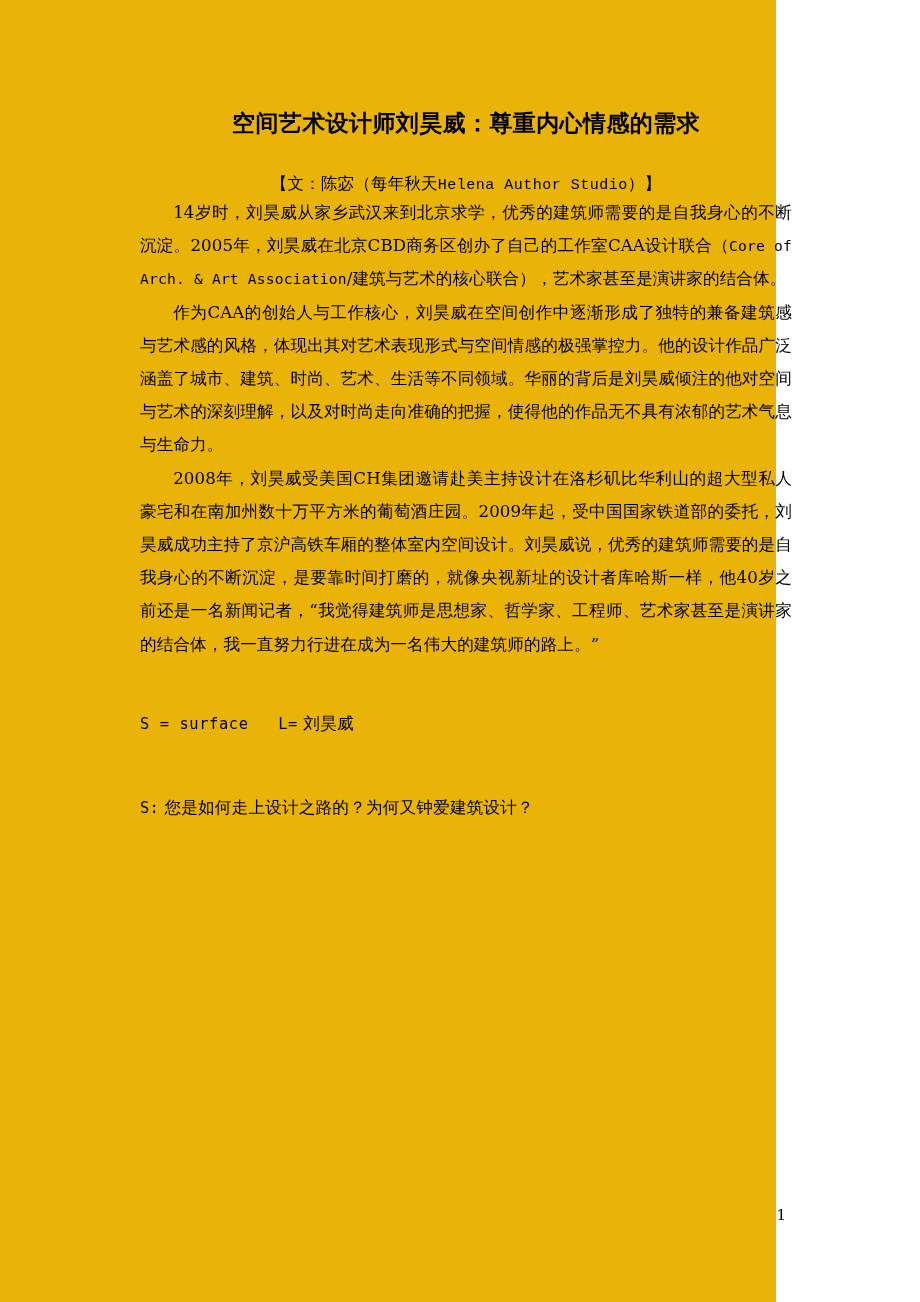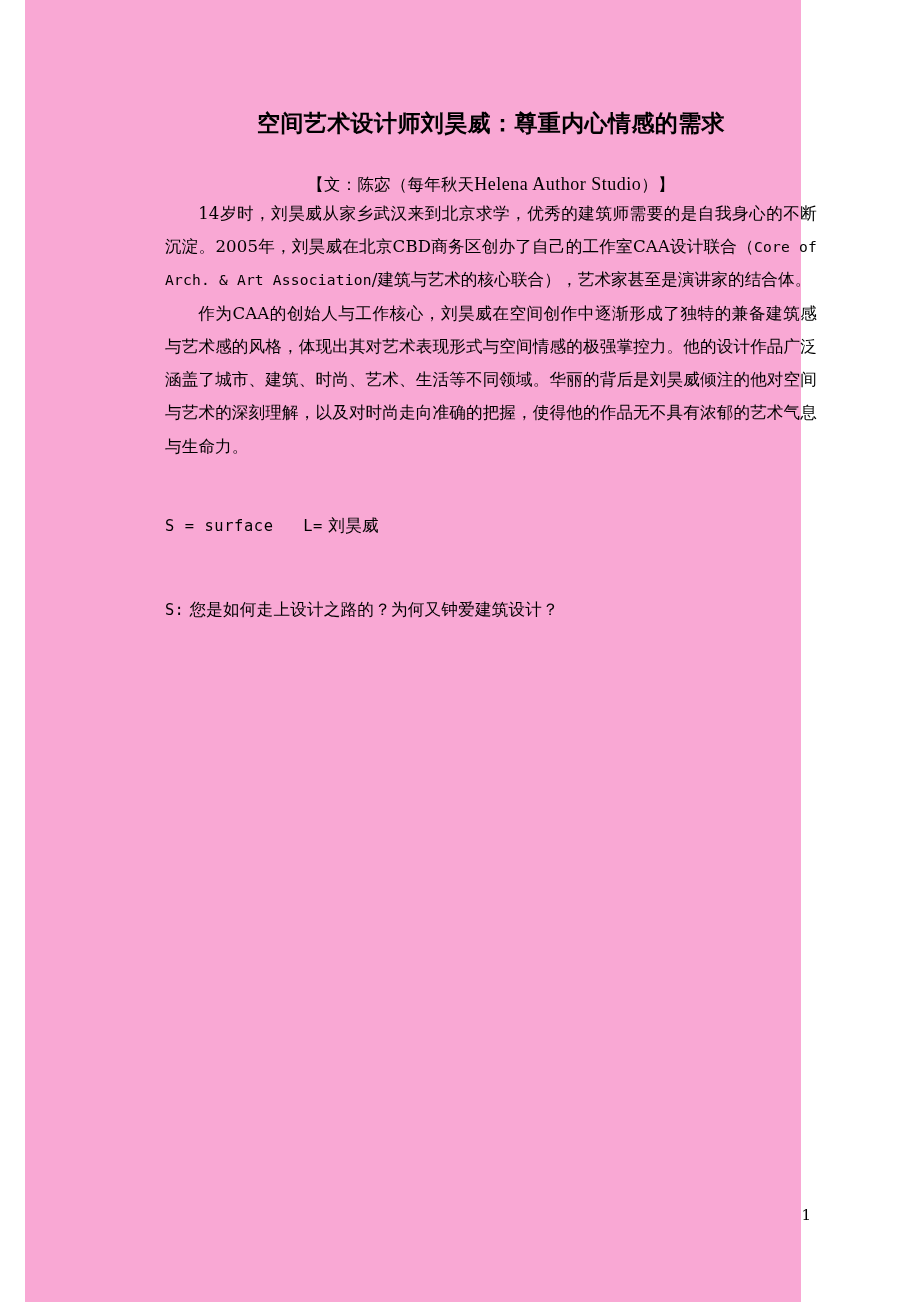--- a/index.html
+++ b/index.html
@@ -17,22 +17,21 @@
     color: #000000;
     -webkit-font-smoothing: antialiased;
   }
 
   .page {
     position: absolute;
     left: 0;
     top: 0;
     width: 776px;
     height: 1302px;
-    background: #f9a8d4;
-    margin-left: 25px;
+    background: #eab308;
   }
 
   .content {
     position: absolute;
     left: 140px;
     top: 0;
     width: 652px;
   }
 
   
@@ -52,22 +51,22 @@
     margin: 0;
     padding: 0;
     margin-top: 34px;
     font-size: 16.5px;
     text-align: center;
     letter-spacing: 0.2px;
     line-height: 1.4;
   }
 
   .byline .latin {
-    font-family: Liberation Serif, serif;
-    font-size: 18px;
+    font-family: Liberation Mono, monospace;
+    font-size: 15px;
     letter-spacing: 0.5px;
   }
 
   
   .body-p {
     margin: 0;
     padding: 0;
     font-size: 16.6px;
     line-height: 33.2px;
     text-align: justify;
@@ -165,20 +164,21 @@
       <span>【文：陈宓（每年秋天</span><span class="latin">Helena Author Studio</span><span>）】</span>
     </p>
 
 
     <p class="body-p">
       <span>14岁时，刘昊威从家乡武汉来到北京求学，优秀的建筑师需要的是自我身心的不断沉淀。2005年，刘昊威在北京CBD商务区创办了自己的工作室CAA设计联合（</span><span class="latin">Core of Arch. &amp; Art Association</span><span>/建筑与艺术的核心联合），艺术家甚至是演讲家的结合体。</span>
     </p>
 
     <p class="body-p">作为CAA的创始人与工作核心，刘昊威在空间创作中逐渐形成了独特的兼备建筑感与艺术感的风格，体现出其对艺术表现形式与空间情感的极强掌控力。他的设计作品广泛涵盖了城市、建筑、时尚、艺术、生活等不同领域。华丽的背后是刘昊威倾注的他对空间与艺术的深刻理解，以及对时尚走向准确的把握，使得他的作品无不具有浓郁的艺术气息与生命力。</p>
 
+    <p class="body-p">2008年，刘昊威受美国CH集团邀请赴美主持设计在洛杉矶比华利山的超大型私人豪宅和在南加州数十万平方米的葡萄酒庄园。2009年起，受中国国家铁道部的委托，刘昊威成功主持了京沪高铁车厢的整体室内空间设计。刘昊威说，优秀的建筑师需要的是自我身心的不断沉淀，是要靠时间打磨的，就像央视新址的设计者库哈斯一样，他40岁之前还是一名新闻记者，“我觉得建筑师是思想家、哲学家、工程师、艺术家甚至是演讲家的结合体，我一直努力行进在成为一名伟大的建筑师的路上。”</p>
 
     <p class="key-line">
       <span class="latin">S = surface</span><span class="latin">&nbsp;&nbsp;&nbsp;</span><span class="latin">L=</span>&nbsp;<span>刘昊威</span>
     </p>
 
     <p class="qa-question">
       <span class="latin">S:</span>&nbsp;<span>您是如何走上设计之路的？为何又钟爱建筑设计？</span>
     </p>
 
 

